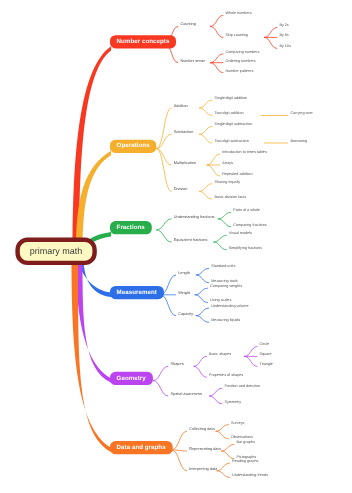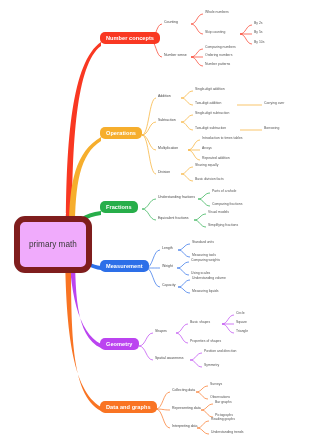--- a/index.html
+++ b/index.html
@@ -4,22 +4,22 @@
 <style>
   html,body{margin:0;padding:0;background:#ffffff;}
   body{width:300px;height:448px;position:relative;overflow:hidden;
        font-family:"Liberation Sans","DejaVu Sans",sans-serif;}
   #canvas{position:absolute;inset:0;width:300px;height:448px;}
   svg{position:absolute;left:0;top:0;width:300px;height:448px;overflow:visible;}
 
   .node{position:absolute;box-sizing:border-box;white-space:nowrap;}
 
   .root-node{
-    background:#f0abfc;border:6px solid #7f1d1d;border-radius:11px;
-    color:#3a3a3a;font-size:8.2px;padding:18px 9px;
+    background:#fef9c3;border:4px solid #7f1d1d;border-radius:11px;
+    color:#3a3a3a;font-size:8.2px;padding:4px 9px;
     box-shadow:0 0 0 .5px rgba(0,0,0,.02);
   }
   .topic-node{
     border-radius:5px;color:#ffffff;font-size:5.6px;font-weight:bold;
     padding:3.2px 6px;letter-spacing:.05px;
   }
   .sub-label{
     font-size:3.5px;color:#4a4a4a;padding:0 1px;line-height:1.1;
   }
   .leaf-label{

